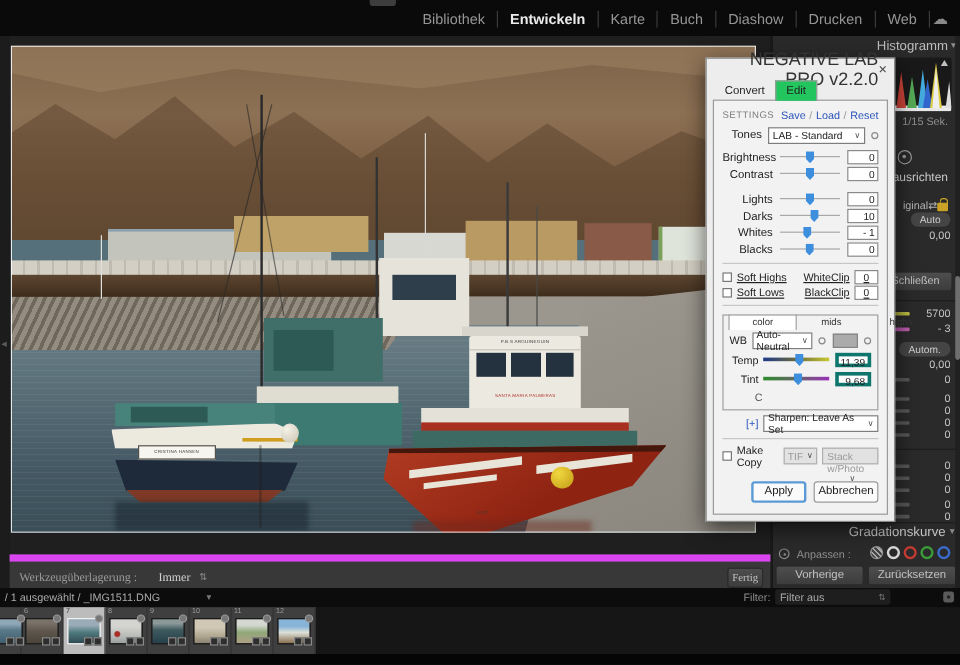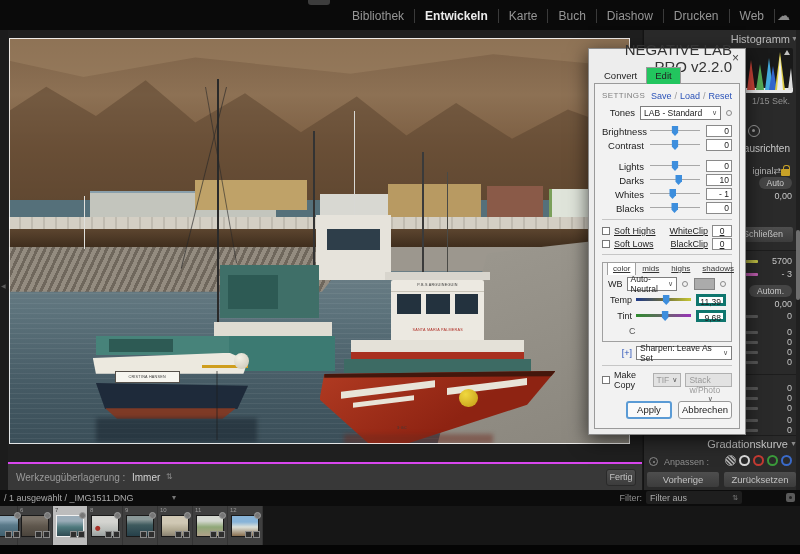--- a/index.html
+++ b/index.html
@@ -86,21 +86,21 @@
   .refl-red { left:54%; top:97.5%; width:24%; height:2.5%; background:rgba(110,40,28,.45); filter:blur(2px); }
   .refl-mast { left:33.3%; top:82%; width:2px; height:17%; background:rgba(30,30,30,.35); }
   .crop-border { position:absolute; inset:0; border:1px solid rgba(255,255,255,.85); pointer-events:none; }
   .gridline { position:absolute; background:rgba(255,255,255,.65); }
   .gv1 { left:33.33%; top:0; width:1px; height:100%; }
   .gv2 { left:66.66%; top:0; width:1px; height:100%; }
   .gh1 { top:33.33%; left:0; height:1px; width:100%; }
   .gh2 { top:66.66%; left:0; height:1px; width:100%; }
 
   
-  .toolbar { position:absolute; left:8px; top:462px; width:634px; height:28px; background:#383838; border-top:2px solid #d946ef; }
+  .toolbar { position:absolute; left:8px; top:462px; width:634px; height:28px; background:#383838; border-top:6px solid #d946ef;font-family:Liberation Serif, serif; }
   .tb-label { position:absolute; left:8px; top:8px; font-size:10px; color:#9a9a9a; }
   .tb-value { position:absolute; left:124px; top:8px; font-size:10px; color:#d2d2d2; }
   .tb-caret { position:absolute; left:158px; top:8px; font-size:8px; color:#8a8a8a; }
   .btn-dark { background:linear-gradient(#4e4e4e,#3c3c3c); border:1px solid #2a2a2a; border-radius:3px; color:#c2c2c2; font-size:9px; text-align:center; }
   .fertig { position:absolute; right:6px; top:5px; width:30px; height:17px; line-height:15px; }
 
   
   .rightpanel { position:absolute; left:643px; top:30px; width:157px; height:460px; background:#2a2a2a; border-left:1px solid #141414; }
   .rp-abs { position:absolute; }
   .hist-header { top:3px; right:10px; font-size:11px; color:#bcbcbc; }
@@ -208,21 +208,21 @@
   .s-thumb { position:absolute; top:1px; width:7px; height:10px; background:#3d8edd; clip-path:polygon(0 0,100% 0,100% 62%,50% 100%,0 62%); transform:translateX(-50%); }
   .s-val { width:26px; height:12px; border:1px solid #8a8a8a; background:#fff; font-size:8.5px; text-align:right; padding-right:2px; margin-left:6px; line-height:11px; }
   .divider { border-top:1px solid #c6c6c6; margin:4px 7px; }
   .clip-row { height:13px;text-decoration:underline; }
   .cb { width:8px; height:8px; border:1px solid #777; background:#fff; flex:none; }
   .cb-lbl { font-size:9px; margin-left:4px; }
   .clip-lbl { margin-left:auto; font-size:9px; }
   .clip-val { width:20px; height:12px; border:1px solid #8a8a8a; background:#fff; font-size:8.5px; text-align:center; margin-left:4px; line-height:11px; }
   .colorbox { margin:3px 7px 0 7px; border:1px solid #a0a0a0; background:#f2f2f2; padding-bottom:3px; }
   .ctabs { display:flex; height:13px; margin-left:4px; margin-top:-1px; }
-  .ctab { font-size:8px; padding:1px 5px; color:#333; border:1px solid transparent; border-bottom:none;text-decoration:underline; }
+  .ctab { font-size:8px; padding:1px 19px; color:#333; border:1px solid transparent; border-bottom:none; }
   .ctab.active { background:#fff; border-color:#a0a0a0; }
   .wb-row { height:17px; padding:0 5px; }
   .wb-lbl { width:20px; text-align:right; padding-right:4px; font-size:9px; }
   .wb-sel { width:58px; }
   .swatch { width:24px; height:12px; background:#ababab; border:1px solid #848484; margin-left:6px; }
   .cg-row { height:16px; padding:0 5px; }
   .cg-lbl { width:28px; text-align:right; padding-right:4px; font-size:9px; }
   .cg-track { flex:1; position:relative; height:12px; }
   .cg-track.temp-grad::before { content:""; position:absolute; left:0; right:0; top:4px; height:3px; background:linear-gradient(90deg,#1e3a8a,#6a6a40,#c8c832); }
   .cg-track.tint-grad::before { content:""; position:absolute; left:0; right:0; top:4px; height:3px; background:linear-gradient(90deg,#2e8b2e,#666,#9932b8); }

